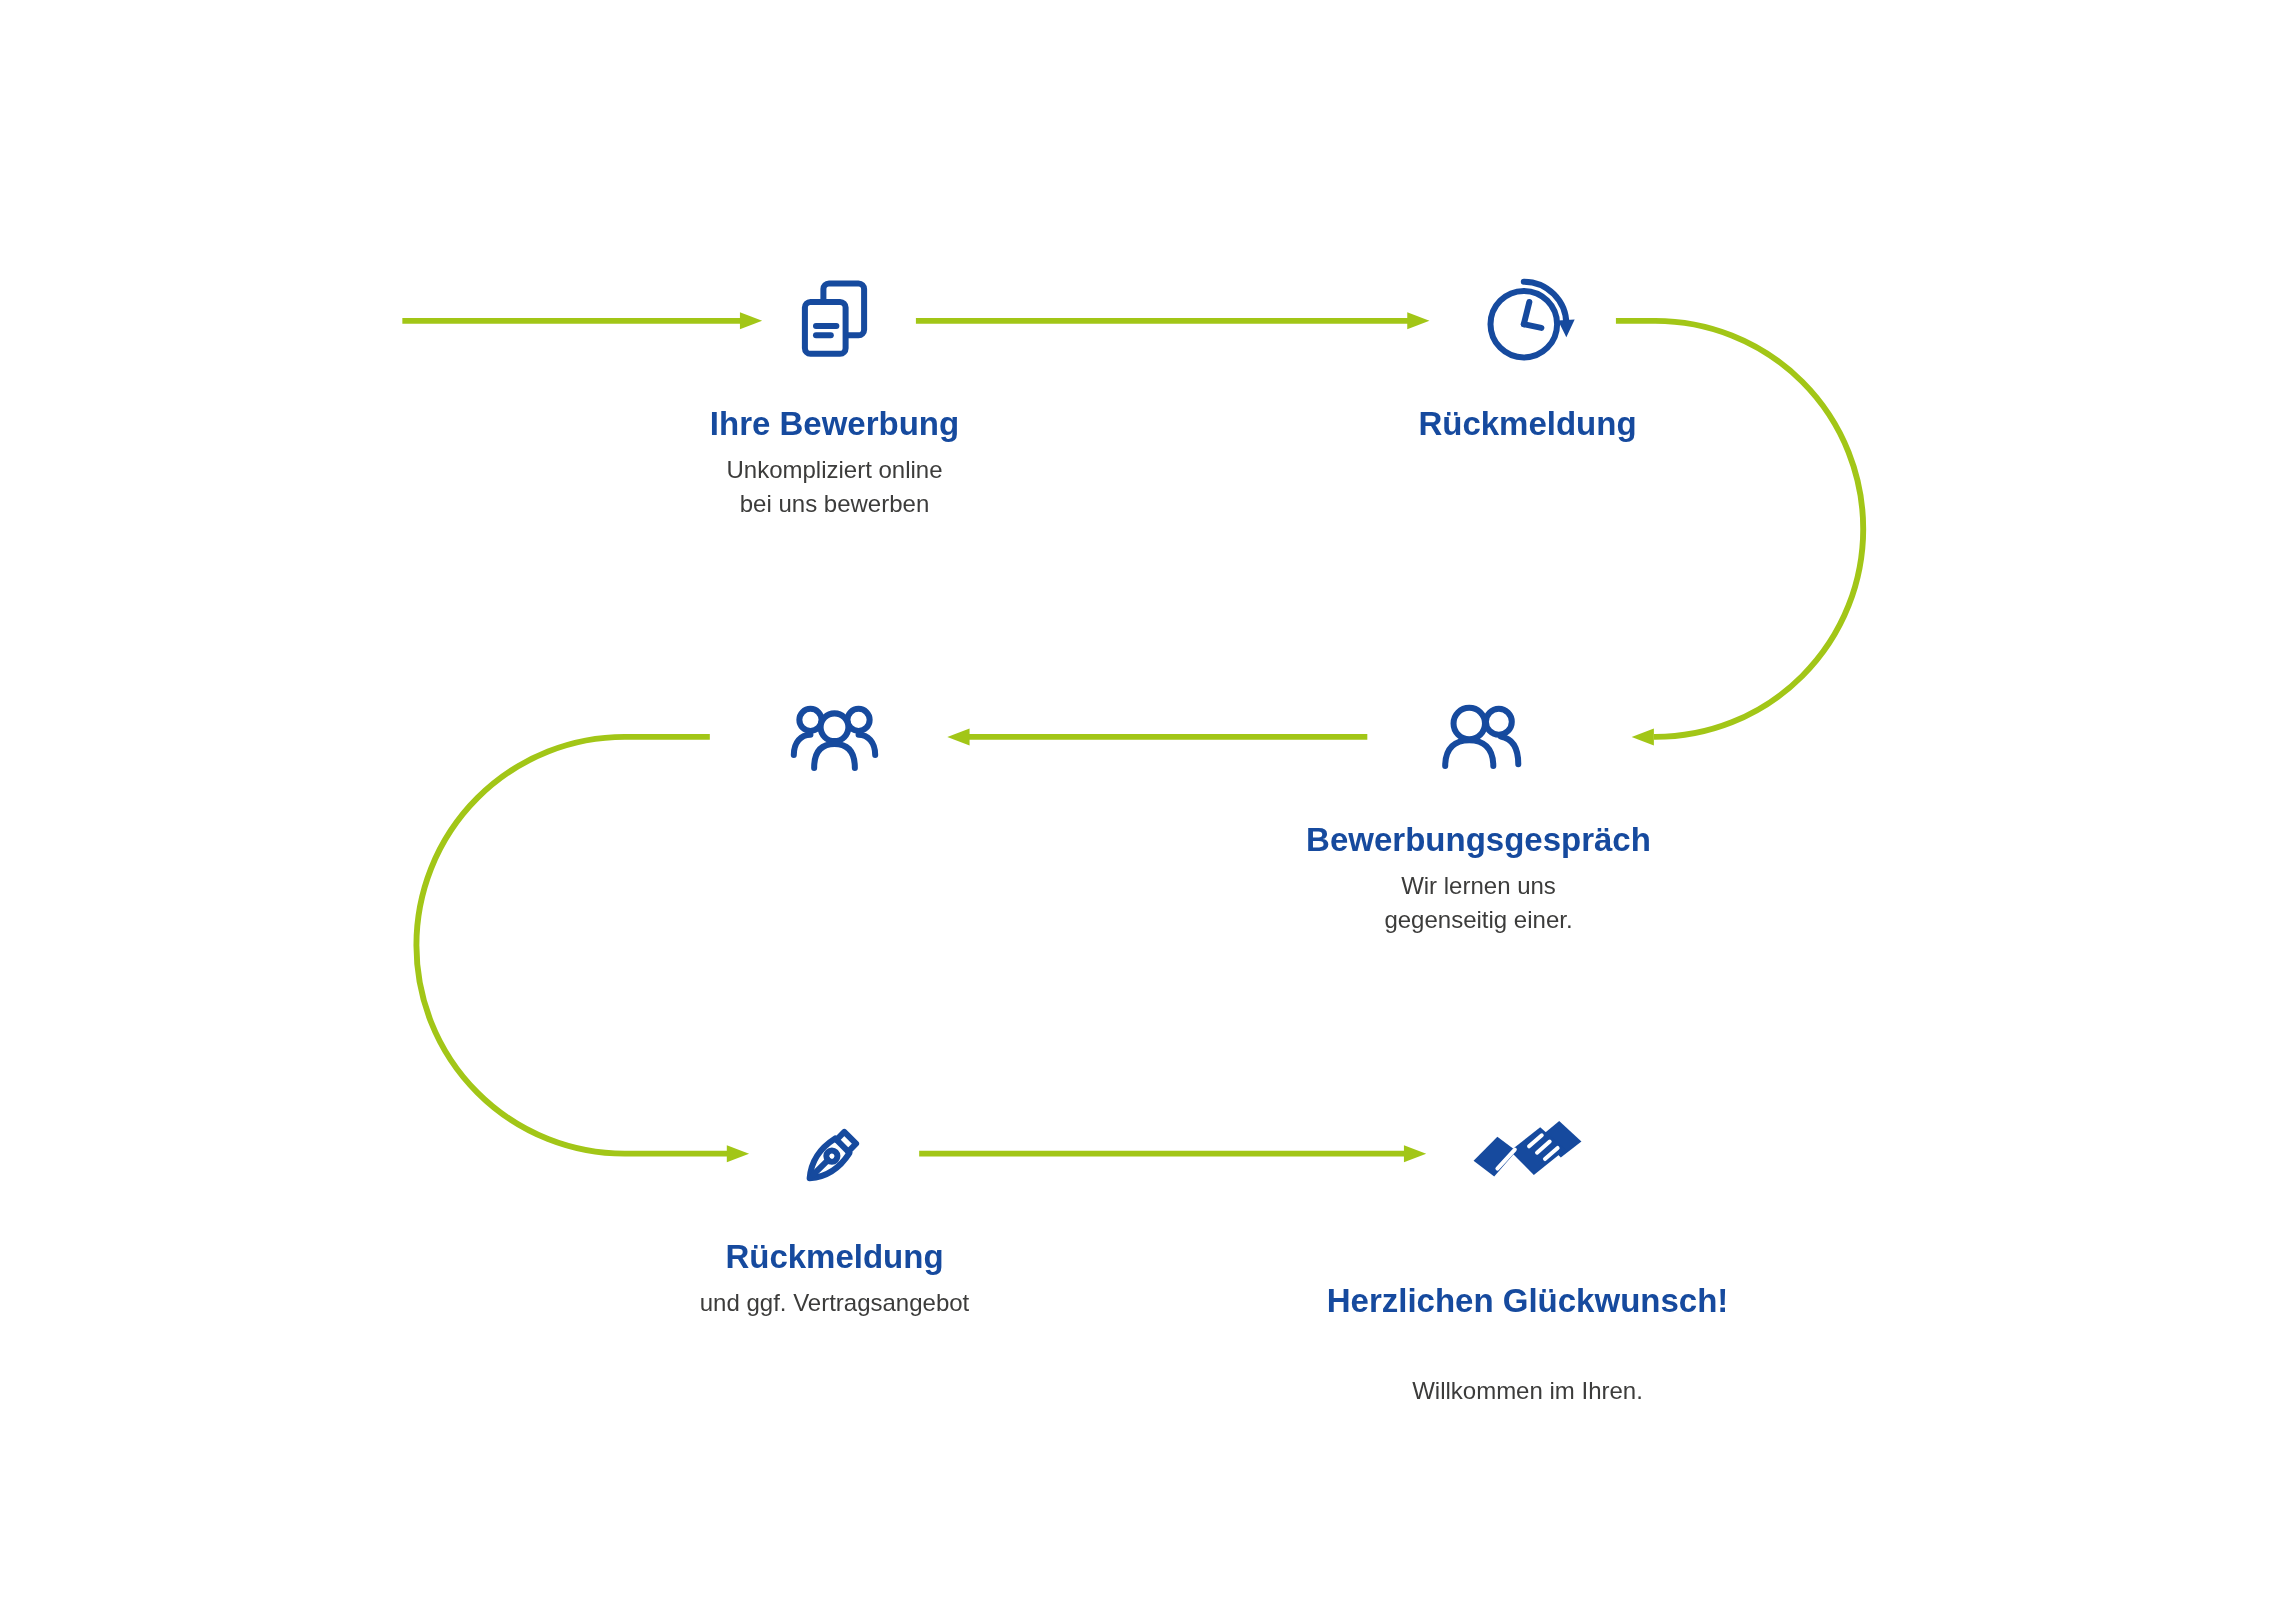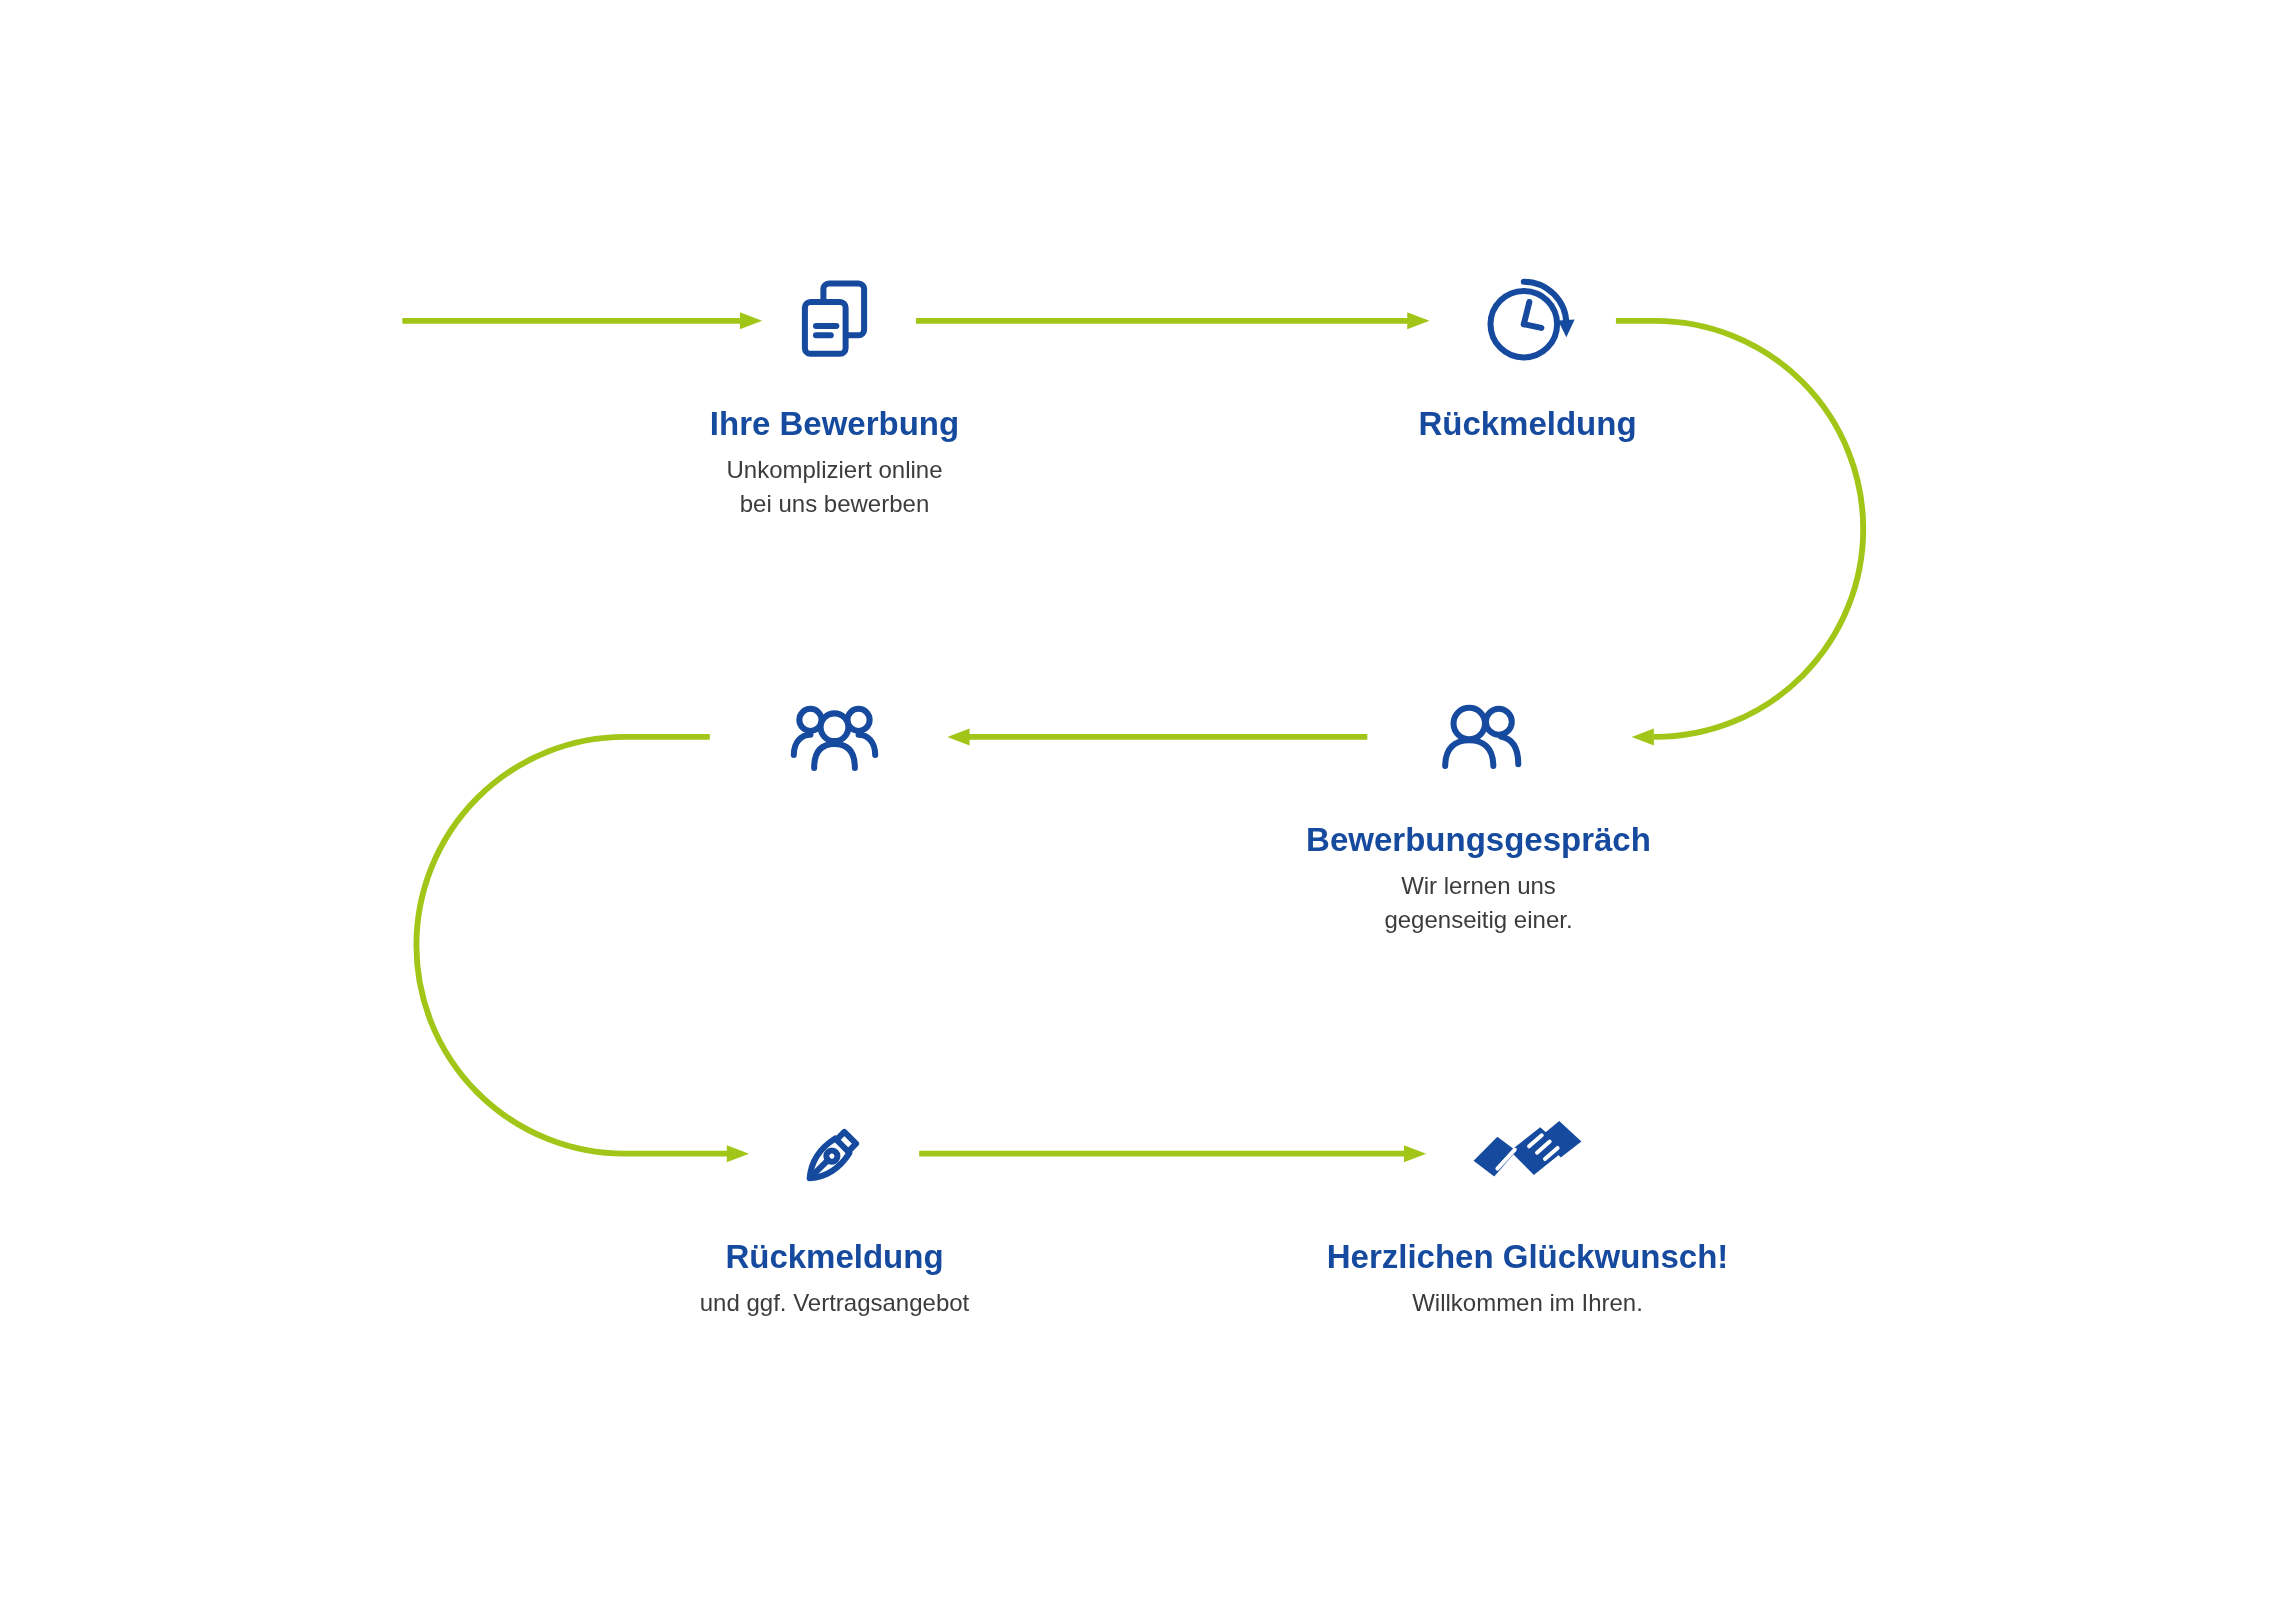--- a/index.html
+++ b/index.html
@@ -58,21 +58,21 @@
     text-align: center;
     white-space: pre-line;
     line-height: 1.42;
   }
   
   .pos-1 { left: 540px;  top: 265px;  }
   .pos-2 { left: 1233px; top: 265px;  }
   .pos-3 { left: 1184px; top: 681px; }
   .pos-4 { left: 540px;  top: 681px; }
   .pos-5 { left: 540px;  top: 1098px; }
-  .pos-6 { left: 1233px; top: 1098px; }
+  .pos-6 { left: 1233px; top: 1098px; gap: 44px; }
 </style>
 </head>
 <body>
 
 <svg class="flow-svg" viewBox="0 0 3508 2480" aria-hidden="true">
   <g>
     <path d="M615,490 H1133"></path>
     <polygon points="1165,490 1131,477 1131,503"></polygon>
   </g>
   <g>

